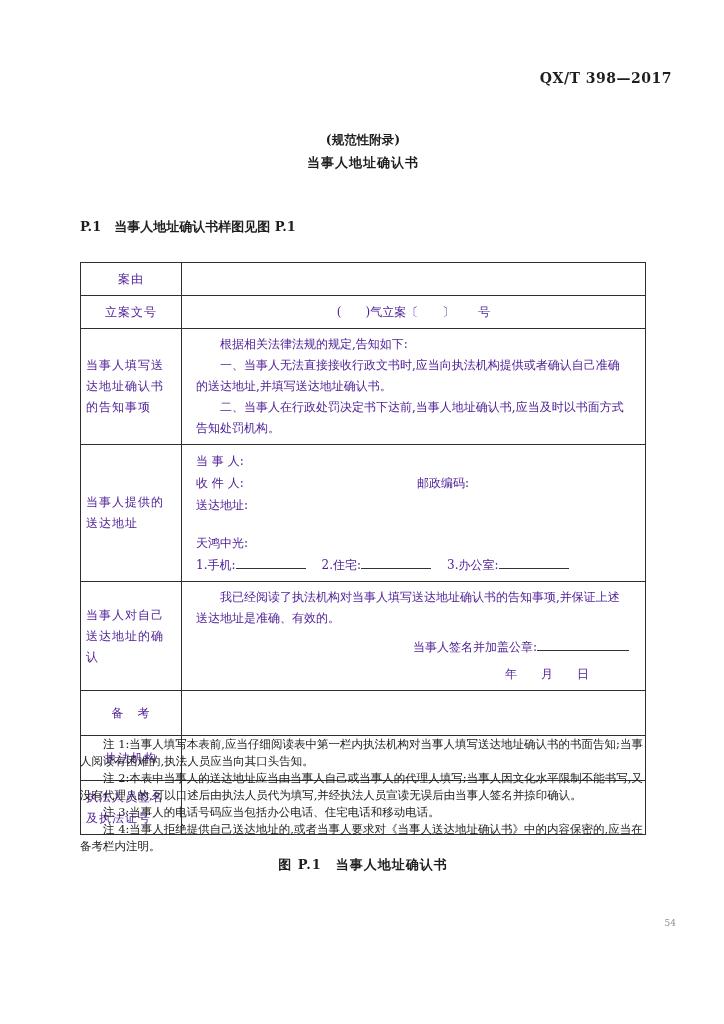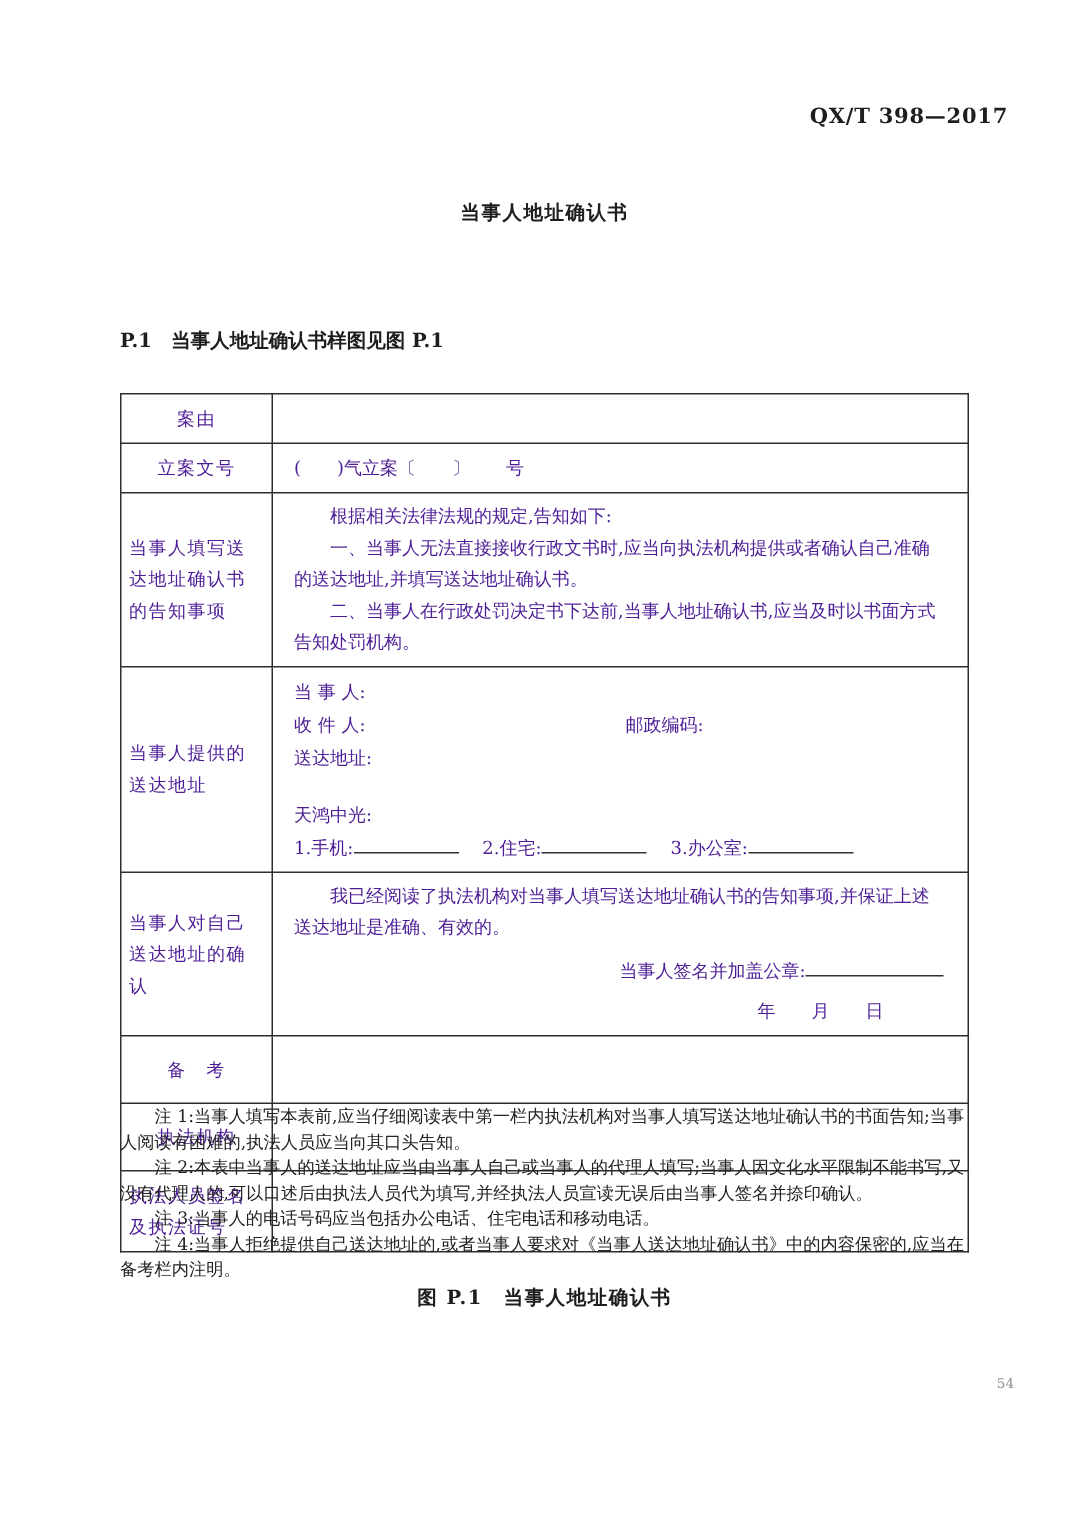--- a/index.html
+++ b/index.html
@@ -15,21 +15,21 @@
   .section-heading{position:absolute;top:218px;left:80px;font-size:13px;font-weight:bold;}
   table.form{
     position:absolute;top:262px;left:80px;width:566px;border-collapse:collapse;
     table-layout:fixed;font-size:12px;color:#4c1d95;
   }
   table.form td{border:1px solid #2e2e2e;vertical-align:middle;}
   td.lbl{width:90px;padding:4px 5px;letter-spacing:1px;line-height:21px;text-align:left;}
   td.lbl.c{text-align:center;letter-spacing:1px;}
   td.content{padding:5px 14px;line-height:21px;}
   td.content p{margin:0;text-indent:2em;}
-  .center-text{text-align:left;text-indent:0 !important;}
+  .center-text{text-align:center;text-indent:0 !important;}
   .addr-line{line-height:22px;}
   .addr-gap{height:16px;}
   .inline-w{display:inline-block;width:221px;}
   .ul{display:inline-block;border-bottom:1px solid #333;height:12px;vertical-align:baseline;}
   .ul-phone{width:70px;margin-right:16px;}
   .ul-sign{width:92px;}
   .sign-line{text-align:right;padding-right:2px;margin-top:8px;}
   .date-line{text-align:right;padding-right:42px;margin-top:6px;}
   .notes{position:absolute;top:736px;left:80px;width:566px;font-size:11.5px;line-height:17px;color:#222;}
   .notes p{margin:0;text-indent:2em;}
@@ -39,20 +39,21 @@
   .watermark svg{display:block;}
 </style>
 </head>
 <body>
 
 <div class="page">
 
   <div class="std-num">QX/T 398—2017</div>
 
   <div class="title-block">
+    <div class="title-type">(规范性附录)</div>
     <div class="title-name">当事人地址确认书</div>
   </div>
 
   <div class="section-heading">P.1　当事人地址确认书样图见图 P.1</div>
 
   <table class="form">
     <tbody>
         <tr>
       <td class="lbl c" style="height:24px;">案由</td>
       <td class="content"></td>

